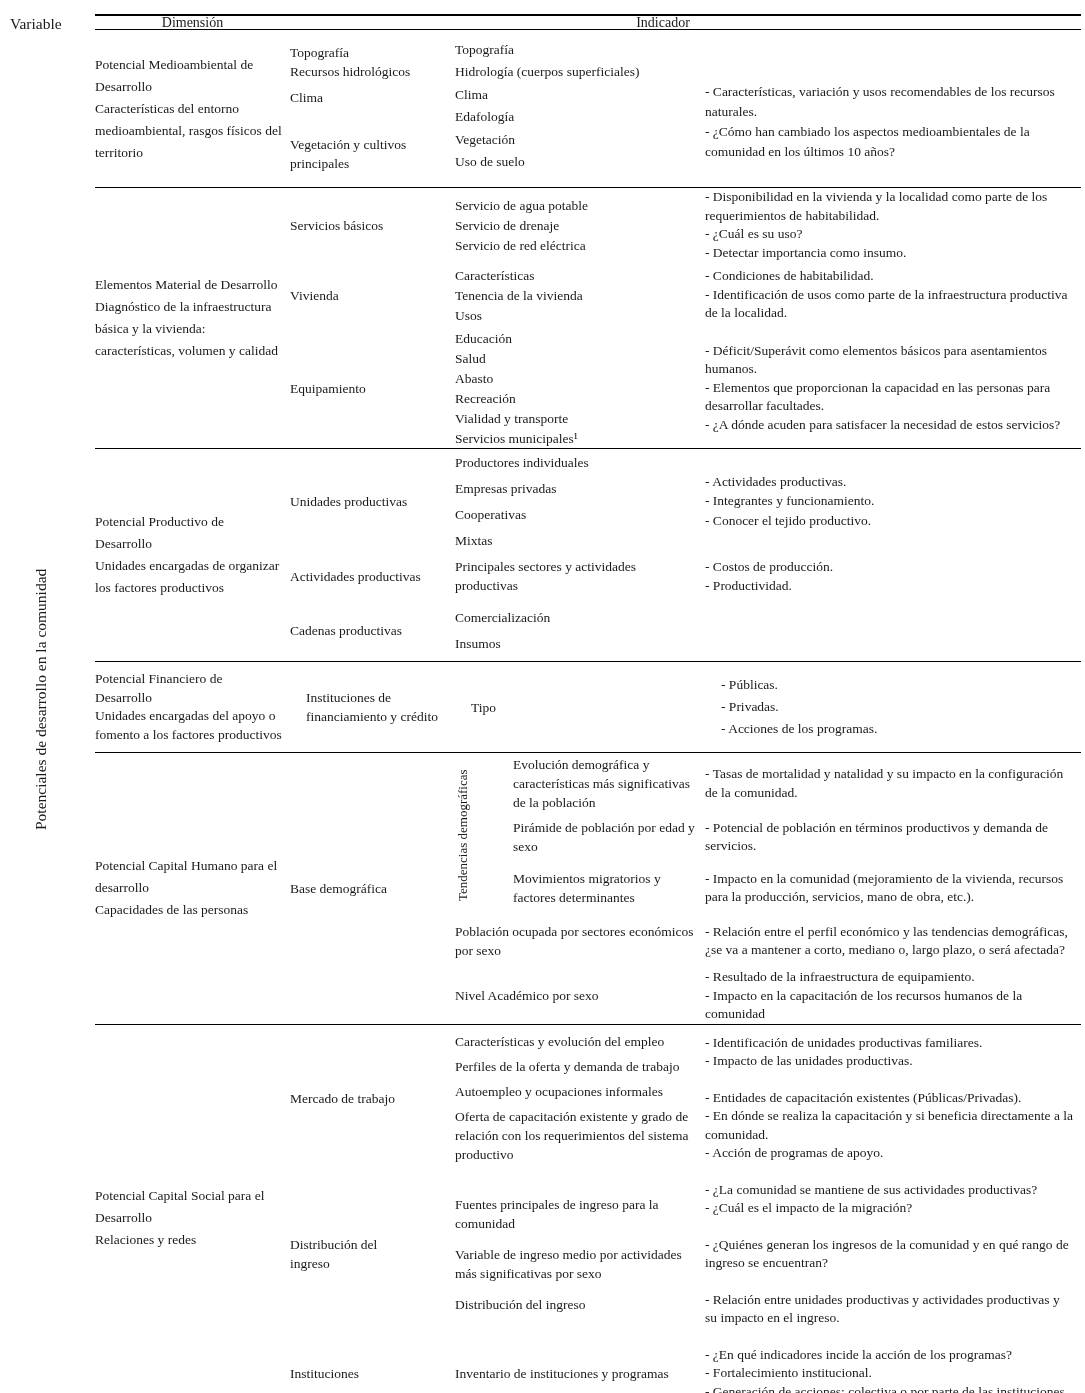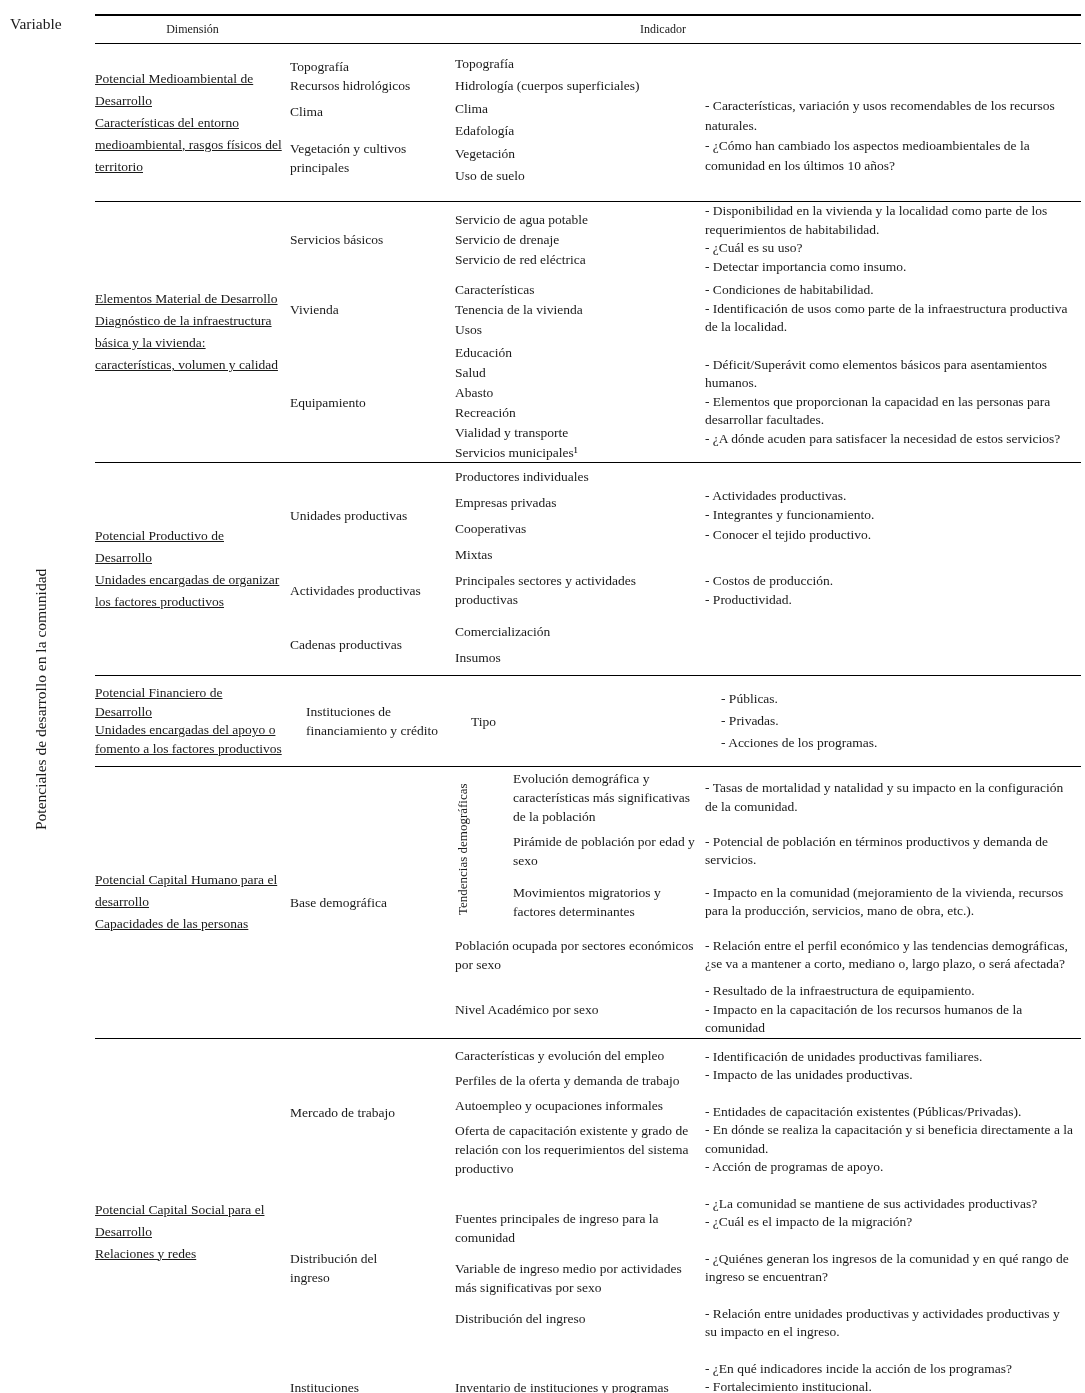--- a/index.html
+++ b/index.html
@@ -4,41 +4,41 @@
 <style>
   *{margin:0;padding:0;box-sizing:border-box;}
   html,body{background:#ffffff;}
   .page{position:relative;width:1085px;height:1393px;background:#ffffff;
         font-family:"Liberation Serif","DejaVu Serif",serif;color:#1a1a1a;
         font-size:13.5px;overflow:hidden;}
   .variable-label{position:absolute;left:10px;top:15px;font-size:15.5px;}
   .vlabel{position:absolute;left:32px;top:14px;height:1370px;font-size:15.5px;
           writing-mode:vertical-rl;transform:rotate(180deg);text-align:center;white-space:nowrap;}
   .tbl{position:absolute;left:95px;top:14px;width:986px;border-top:2.2px solid #000;}
-  .thead{display:flex;height:28px;align-items:center;border-bottom:1.7px solid #000;font-size:12px;}
+  .thead{display:flex;height:14px;align-items:center;border-bottom:1.7px solid #000;font-size:14px;}
   .hd1{width:195px;text-align:center;}
   .hd2{flex:1;text-align:center;padding-right:45px;}
   .group{display:flex;border-bottom:1.3px solid #000;}
   .group:last-child{border-bottom:2.2px solid #000;}
   .c1{width:195px;flex:none;display:flex;flex-direction:column;justify-content:center;
-      padding-right:8px;line-height:22px;text-decoration:underline;}
+      padding-right:8px;line-height:22px;}
   .cols{flex:1;display:grid;grid-template-columns:165px 250px 376px;}
   .rows{flex:1;display:flex;flex-direction:column;}
   .row{display:grid;grid-template-columns:165px 250px 376px;}
   .vc{display:flex;flex-direction:column;justify-content:center;}
   .cell{padding-right:10px;}
   .ncell{padding-right:6px;}
   .dim,.ind{line-height:19px;}
   .note{line-height:19.5px;}
   
   .g1{min-height:158px;}
   .g1 .c2col{padding-top:13px;}
   .g1 .d2{}
   .g1 .d3{margin-top:7px;}
-  .g1 .d4{margin-top:18px;}
+  .g1 .d4{margin-top:28px;}
   .g1 .c3col{padding-top:6px;}
   .g1 .c3col .ind{margin:3.5px 0;}
   .g1 .c4col{display:flex;flex-direction:column;justify-content:center;padding-top:26px;}
   .g1 .note{line-height:20px;}
   
   .g2 .ind{margin:0.5px 0;}
   .g2 .note{line-height:18.5px;}
   .rA{min-height:74px;}
   .rB{min-height:66px;}
   .rC{min-height:118px;}

